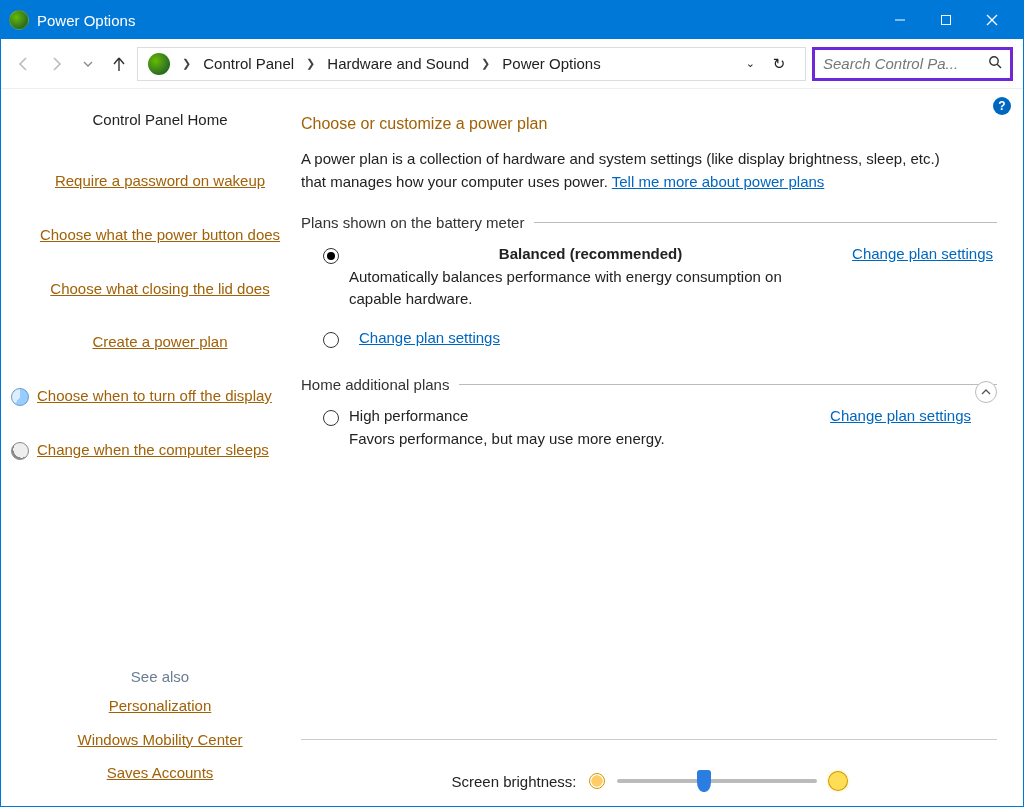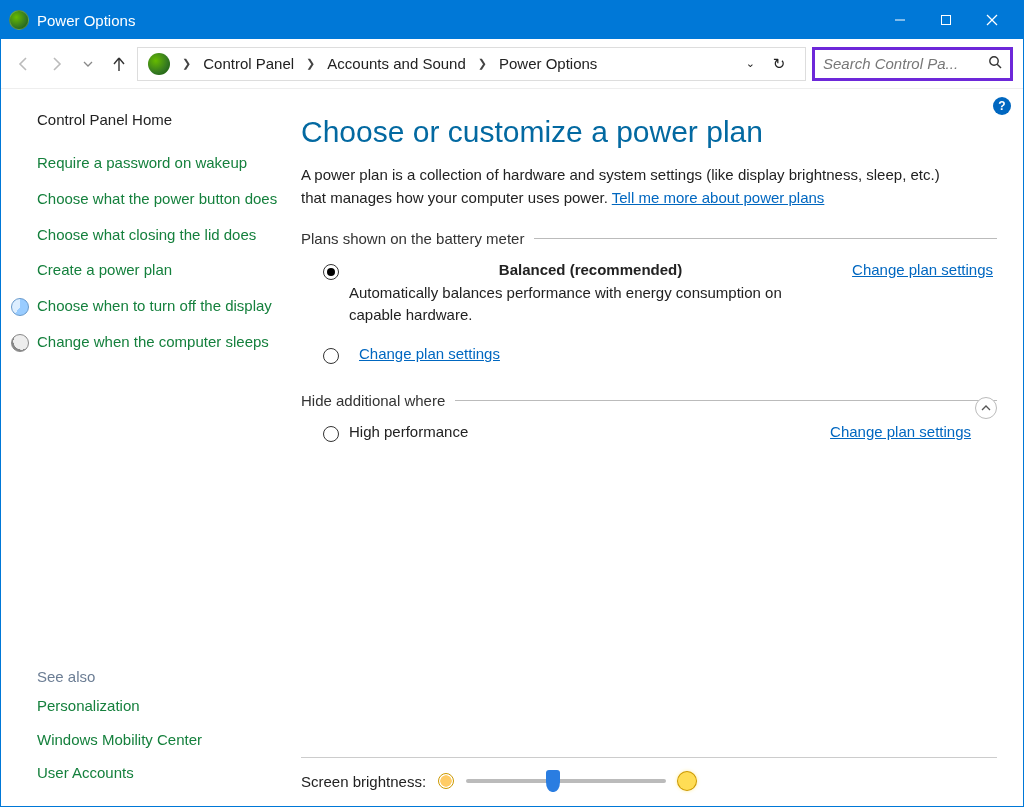--- a/index.html
+++ b/index.html
@@ -26,50 +26,50 @@
   .bc-item { padding: 2px 4px; white-space: nowrap; text-align: right; }
   .bc-tail { margin-left: auto; display:flex; align-items:center; gap:10px; padding-right:6px;}
   .refresh { width: 28px; text-align:center;}
   .searchbox { width: 201px; height: 34px; border: 3px solid #6d28d9; display: flex; align-items: center; padding: 0 8px; color: #777; font-style: italic; gap:6px; }
   .searchbox .ph { flex:1; overflow:hidden; text-overflow:ellipsis; white-space:nowrap;}
   .searchbox .mag { font-style: normal; color:#333;}
 
   
   .body { flex: 1; display: flex; overflow: hidden; position:relative;}
   .help-dot { position:absolute; top:8px; right:12px; width:18px; height:18px; border-radius:50%; background:#0067c0; color:#fff; font-size:12px; font-weight:bold; display:flex; align-items:center; justify-content:center;}
-  .sidebar { width: 300px; padding: 22px 18px 10px 36px; display:flex; flex-direction:column; gap:14px; }
+  .sidebar { width: 300px; padding: 22px 18px 10px 36px; display:flex; flex-direction:column; gap:32px;text-align:center; }
   .sidebar .home { color:#222; margin-bottom:10px;}
-  .sidebar .link { color:#15803d; line-height:1.45; cursor:default;}
+  .sidebar .link { color:#a16207; line-height:1.45; cursor:default;text-decoration:underline;}
   .sidebar .withicon { display:flex; align-items:flex-start; gap:8px; margin-left:-26px;}
   .sidebar .withicon .ic { width:18px; height:18px; flex:0 0 18px; border-radius:50%; display:inline-block; margin-top:3px;}
   .ic.clock { background: conic-gradient(#9cf 0 60%, #def 60% 100%); border:1px solid #69c;}
   .ic.moon { background: radial-gradient(circle at 60% 40%, #eee 0 60%, #888 61% 100%); border:1px solid #888;}
   .sidebar .see-also { margin-top:auto; padding-top:120px;}
   .sidebar .see-also .hdr { color:#6b7d94; margin-bottom:10px;}
   .sidebar .see-also .link { margin-bottom:12px;}
 
   .main { flex: 1; padding: 26px 26px 10px 0; display:flex; flex-direction:column; overflow:hidden;}
-  .main h1 { color:#0369a1; font-weight:400; font-size:30px; margin-bottom:14px;}
+  .main h1 { color:#a16207; font-weight:400; font-size:16px; margin-bottom:14px;}
   .main .intro { line-height:1.55; margin-bottom:20px; max-width:660px;}
   .main .intro a { color:#0067c0; text-decoration:underline;}
 
   fieldset.group { border:none; border-top:1px solid #bbb; padding:0; margin:0 0 24px 0;}
   fieldset.group > legend { padding-right:10px; color:#333;}
   .collapser { float:right; width:22px; height:22px; border:1px solid #bbb; border-radius:50%; display:flex; align-items:center; justify-content:center; font-size:11px; margin-top:-12px; background:#fff;}
 
   .plan { display:flex; padding:14px 4px 4px 22px; gap:10px;}
   .plan .radio { width:16px; height:16px; border:1.5px solid #333; border-radius:50%; flex:0 0 16px; margin-top:3px; position:relative;}
   .plan .radio.selected::after { content:""; position:absolute; inset:3px; background:#000; border-radius:50%;}
   .plan .pcol { flex:1;}
   .plan .pname { font-weight:400;}
   .plan .pname.bold { font-weight:700;text-align:center;}
   .plan .pdesc { color:#222; line-height:1.5; margin-top:4px; max-width:560px;}
   .plan .chg { color:#0067c0; white-space:nowrap; margin-left:10px;}
 
-  .footer { border-top:1px solid #ccc; margin-top:auto; padding:14px 0 6px 0; display:flex; align-items:center; justify-content:flex-start; gap:12px;}
+  .footer { border-top:1px solid #ccc; margin-top:auto; padding:32px 0 6px 0; display:flex; align-items:center; justify-content:center; gap:12px;}
   .sun-dim { width:16px;height:16px;border-radius:50%;background:radial-gradient(circle,#fc6 0 55%,#fff 60%);border:1px solid #c90;display:inline-block;}
   .sun-bright { width:18px;height:18px;border-radius:50%;background:#fd5;display:inline-block; box-shadow:0 0 0 1px #c90,0 0 4px #fd5;}
   .slider { width:200px; height:4px; background:#bbb; position:relative; border-radius:2px;}
   .slider .thumb { position:absolute; top:-9px; left:40%; width:14px; height:22px; background:#2a7de1; border-radius:3px 3px 6px 6px / 3px 3px 10px 10px;}
 </style>
 </head>
 <body>
 
 <div class="window">
 
@@ -115,21 +115,21 @@
       <svg width="18" height="18" viewBox="0 0 18 18">
           <path d="M9 3 L4 9 M9 3 L14 9 M9 3 V16" fill="none" stroke="#333" stroke-width="1.4"></path>
         </svg>
     </div>
 
     <div class="breadcrumbs">
       <span class="crumb-icon"></span>
       <span class="bc-sep">❯</span>
       <span class="bc-item">Control Panel</span>
       <span class="bc-sep">❯</span>
-      <span class="bc-item">Accounts and Sound</span>
+      <span class="bc-item">Hardware and Sound</span>
       <span class="bc-sep">❯</span>
       <span class="bc-item">Power Options</span>
       <div class="bc-tail">
         <span style="font-size:11px;">⌄</span>
         <span class="refresh">↻</span>
       </div>
     </div>
 
     <div class="searchbox">
       <span class="ph">Search Control Pa...</span>
@@ -157,21 +157,21 @@
       </div>
       <div class="withicon">
         <span class="ic moon"></span>
         <span class="link">Change when the computer sleeps</span>
       </div>
 
       <div class="see-also">
         <div class="hdr">See also</div>
         <div class="link">Personalization</div>
         <div class="link">Windows Mobility Center</div>
-        <div class="link">User Accounts</div>
+        <div class="link">Saves Accounts</div>
       </div>
     </div>
 
     <div class="main">
       <h1>Choose or customize a power plan</h1>
       <p class="intro">
         <span>A power plan is a collection of hardware and system settings (like display brightness, sleep, etc.) that manages how your computer uses power. </span><a href="#">Tell me more about power plans</a>
       </p>
 
       <fieldset class="group">
@@ -186,31 +186,32 @@
           <a href="#" class="chg">Change plan settings</a>
         </div>
 
         <div class="plan">
           <div class="radio"></div>
           <a href="#" class="chg">Change plan settings</a>
         </div>
       </fieldset>
 
       <fieldset class="group">
-        <legend>Hide additional where</legend>
+        <legend>Home additional plans</legend>
         <div class="collapser">
           <svg width="10" height="10" viewBox="0 0 10 10">
               <path d="M1 7 L5 3 L9 7" fill="none" stroke="#555" stroke-width="1.3"></path>
             </svg>
         </div>
 
         <div class="plan">
           <div class="radio"></div>
           <div class="pcol">
             <div class="pname">High performance</div>
+            <div class="pdesc">Favors performance, but may use more energy.</div>
           </div>
           <a href="#" class="chg">Change plan settings</a>
         </div>
       </fieldset>
 
       <div class="footer">
         <span>Screen brightness:</span>
         <span class="sun-dim"></span>
         <div class="slider">
           <div class="thumb"></div>

